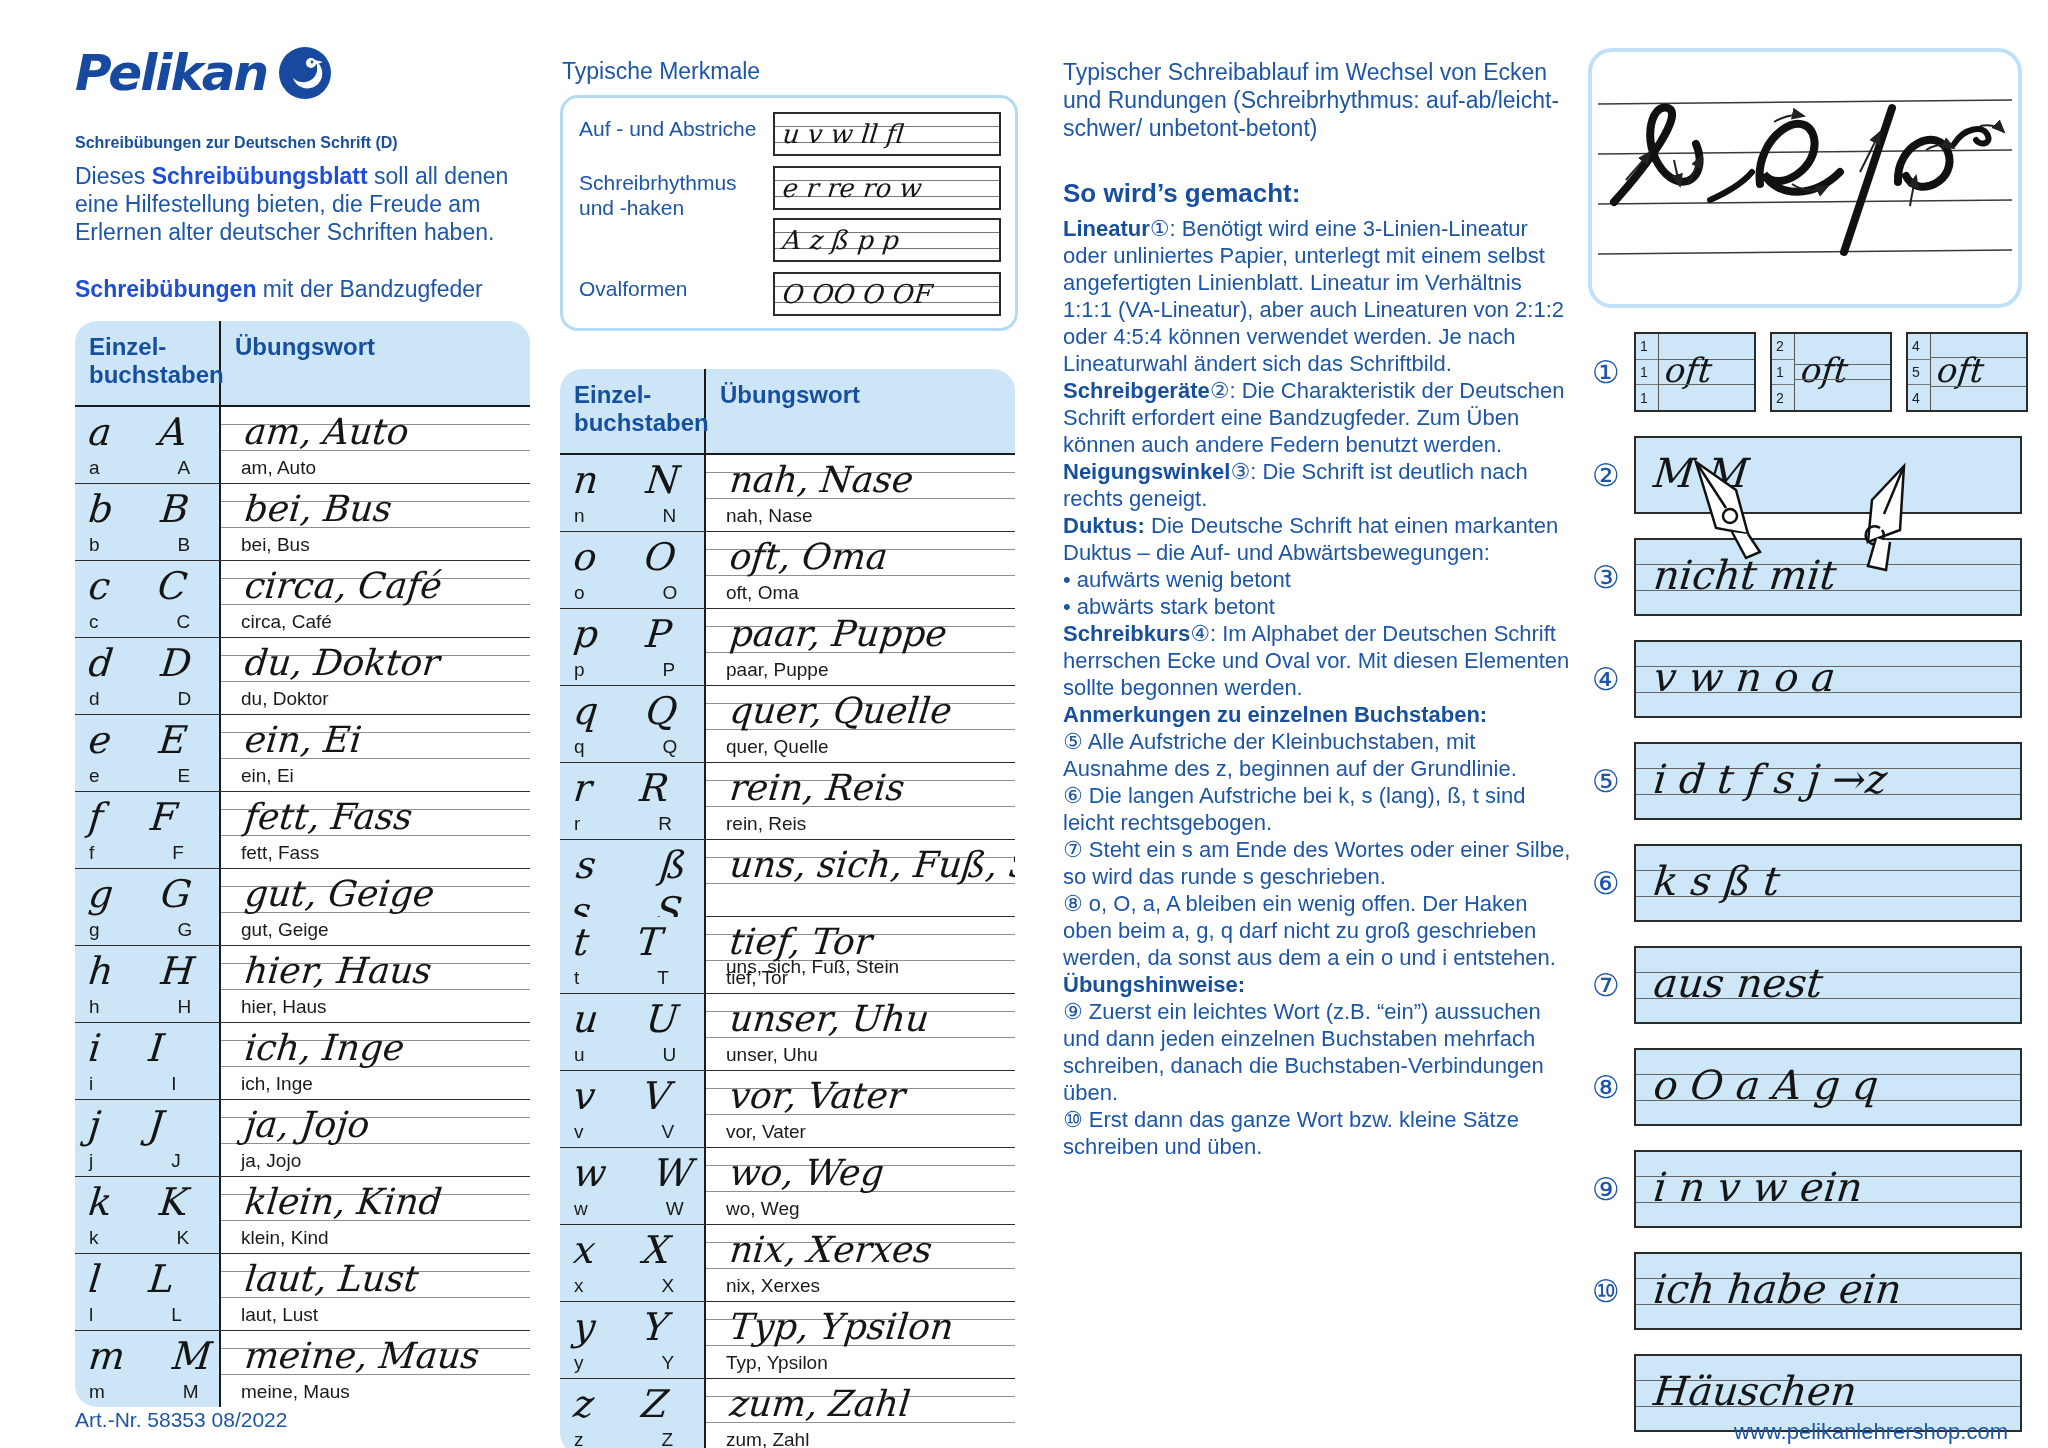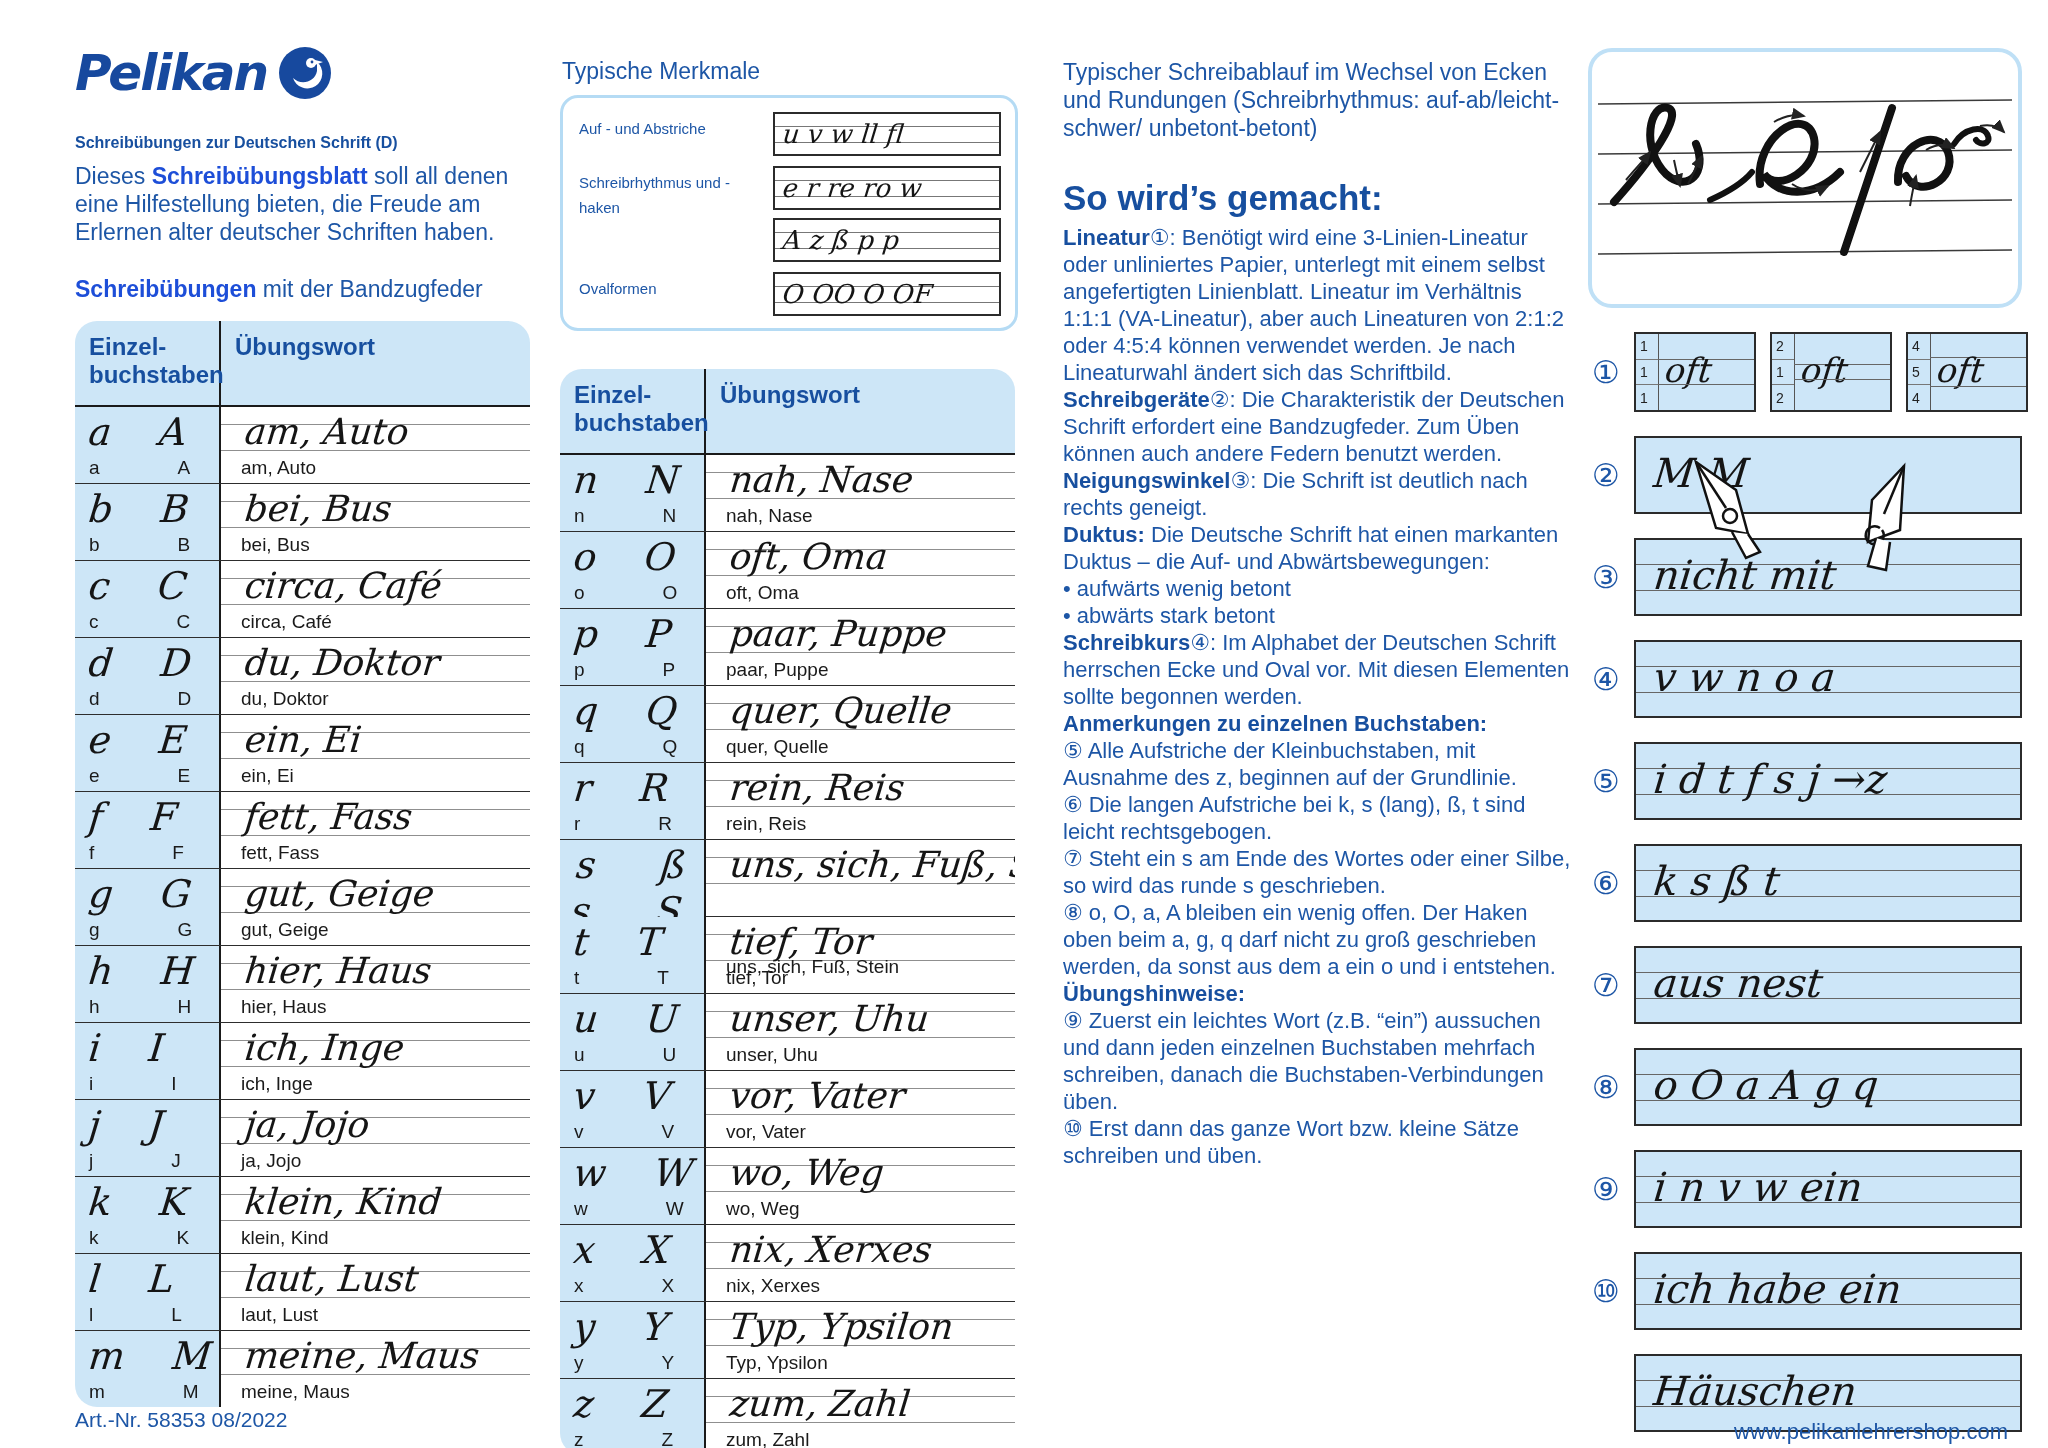--- a/index.html
+++ b/index.html
@@ -41,30 +41,30 @@
   .script{font-family:"DejaVu Serif",serif;font-style:italic;color:#151515;transform:skewX(-6deg);}
   .pair-script{display:flex;gap:48px;font-size:38px;line-height:46px;padding:2px 0 0 14px;}
   .pair-print{display:flex;gap:78px;margin-top:auto;padding:0 0 4px 14px;font-size:19px;color:#1a1a1a;}
   .word-script{font-size:36px;line-height:46px;padding:2px 0 0 24px;white-space:nowrap;}
   .word-print{margin-top:auto;padding:0 0 4px 20px;font-size:19px;color:#1a1a1a;}
 
   
   .merk-title{font-size:23px;margin:0 0 10px 2px;}
   .merkbox{border:3px solid #b5dbf4;border-radius:18px;padding:14px 14px 12px 16px;background:#fff;
     display:grid;grid-template-columns:188px 1fr;row-gap:10px;column-gap:6px;align-items:start;}
-  .mlabel{font-size:15px;line-height:25px;color:#1d56a6;padding-top:4px;}
+  .mlabel{font-size:21px;line-height:25px;color:#1d56a6;padding-top:4px;}
   .strip-stack{display:flex;flex-direction:column;gap:8px;}
   .mstrip{position:relative;border:2px solid #2b2b2b;height:40px;background:#fff;overflow:hidden;}
   .mstrip::before,.mstrip::after{content:"";position:absolute;left:0;right:0;height:1px;background:#777;}
   .mstrip::before{top:12px;} .mstrip::after{top:28px;}
   .mstrip .script{position:relative;z-index:1;font-size:26px;line-height:40px;padding-left:8px;display:block;white-space:nowrap;}
 
   
   .ablauf{font-size:23px;line-height:28px;margin:0;}
-  .howto-title{font-size:35px;font-weight:bold;color:#174f9f;margin:36px 0 6px 0;}
+  .howto-title{font-size:26px;font-weight:bold;color:#174f9f;margin:36px 0 6px 0;}
   .hp{margin:0;font-size:22px;line-height:27px;}
   .hp .lead{font-weight:bold;color:#174f9f;}
   .hp .cnum{color:#1d56a6;font-family:"DejaVu Sans",sans-serif;}
 
   
   .flowbox{height:252px;border:4px solid #bfe0f6;border-radius:24px;background:#fff;overflow:hidden;}
   .exrow{display:flex;align-items:center;gap:10px;margin-top:24px;}
   .rownum{width:36px;flex:0 0 36px;font-size:31px;line-height:36px;color:#1d56a6;font-family:"DejaVu Sans",sans-serif;text-align:center;}
   .rownum:empty{visibility:hidden;}
   .strip{position:relative;flex:1;height:74px;border:2px solid #2b2b2b;background:#cde6f8;}

